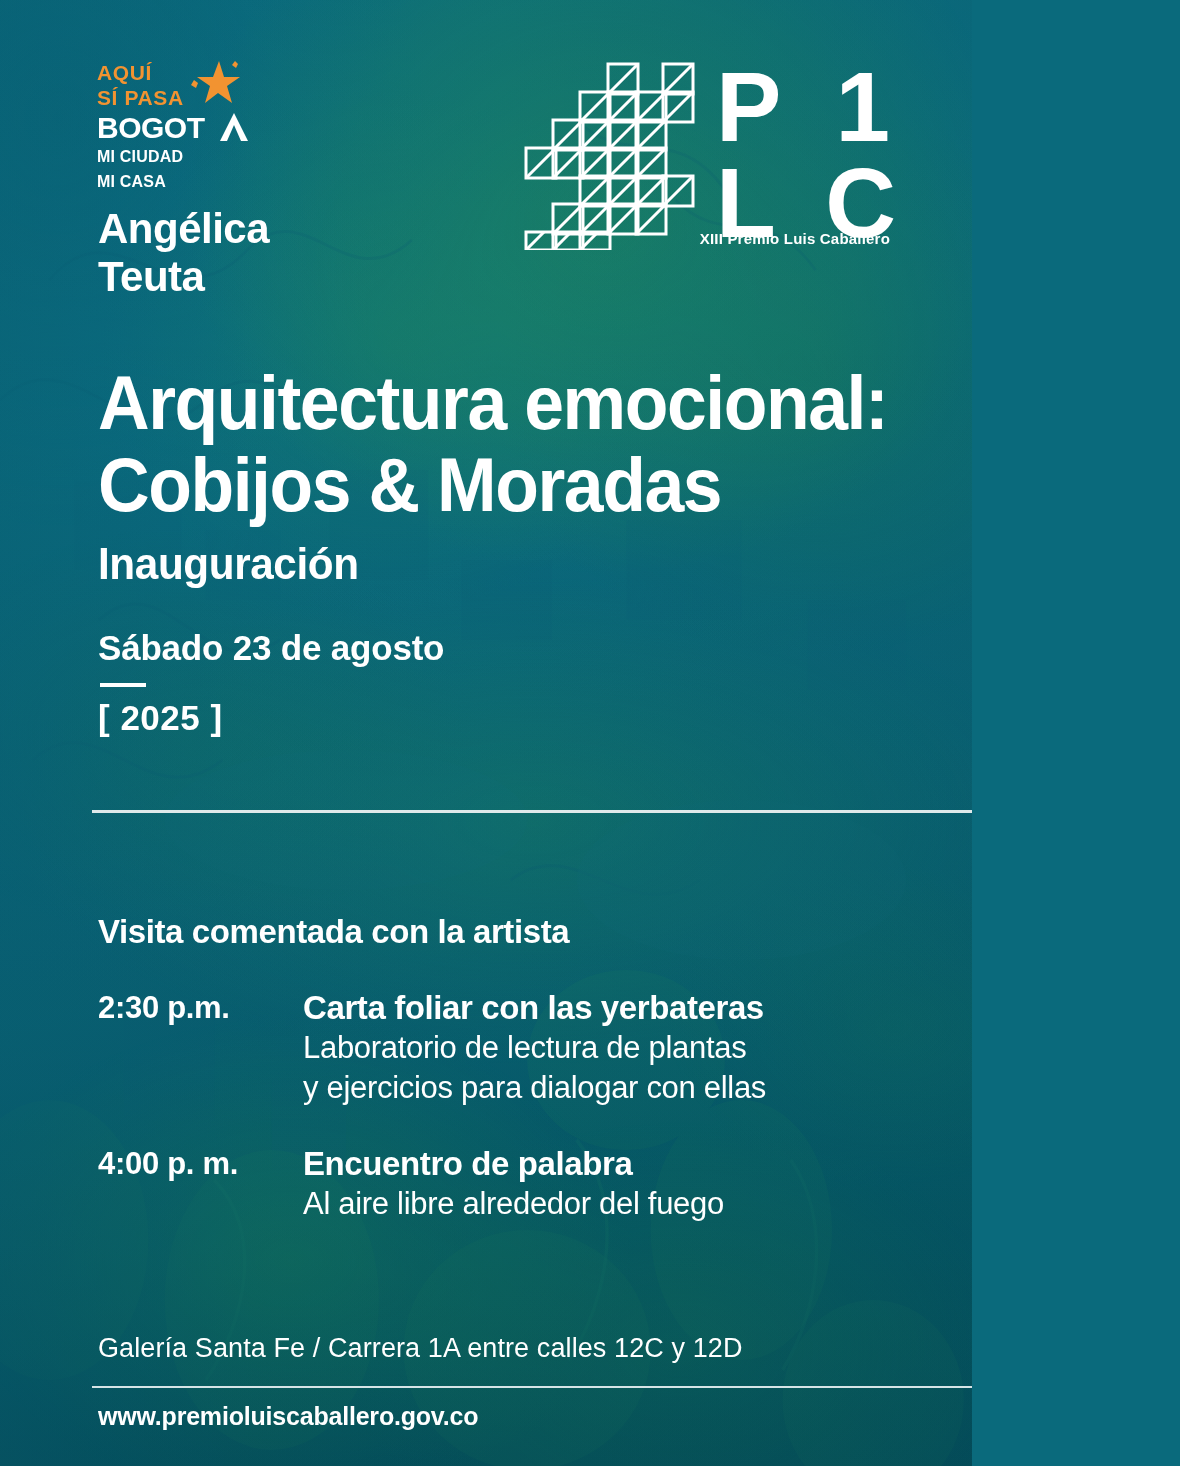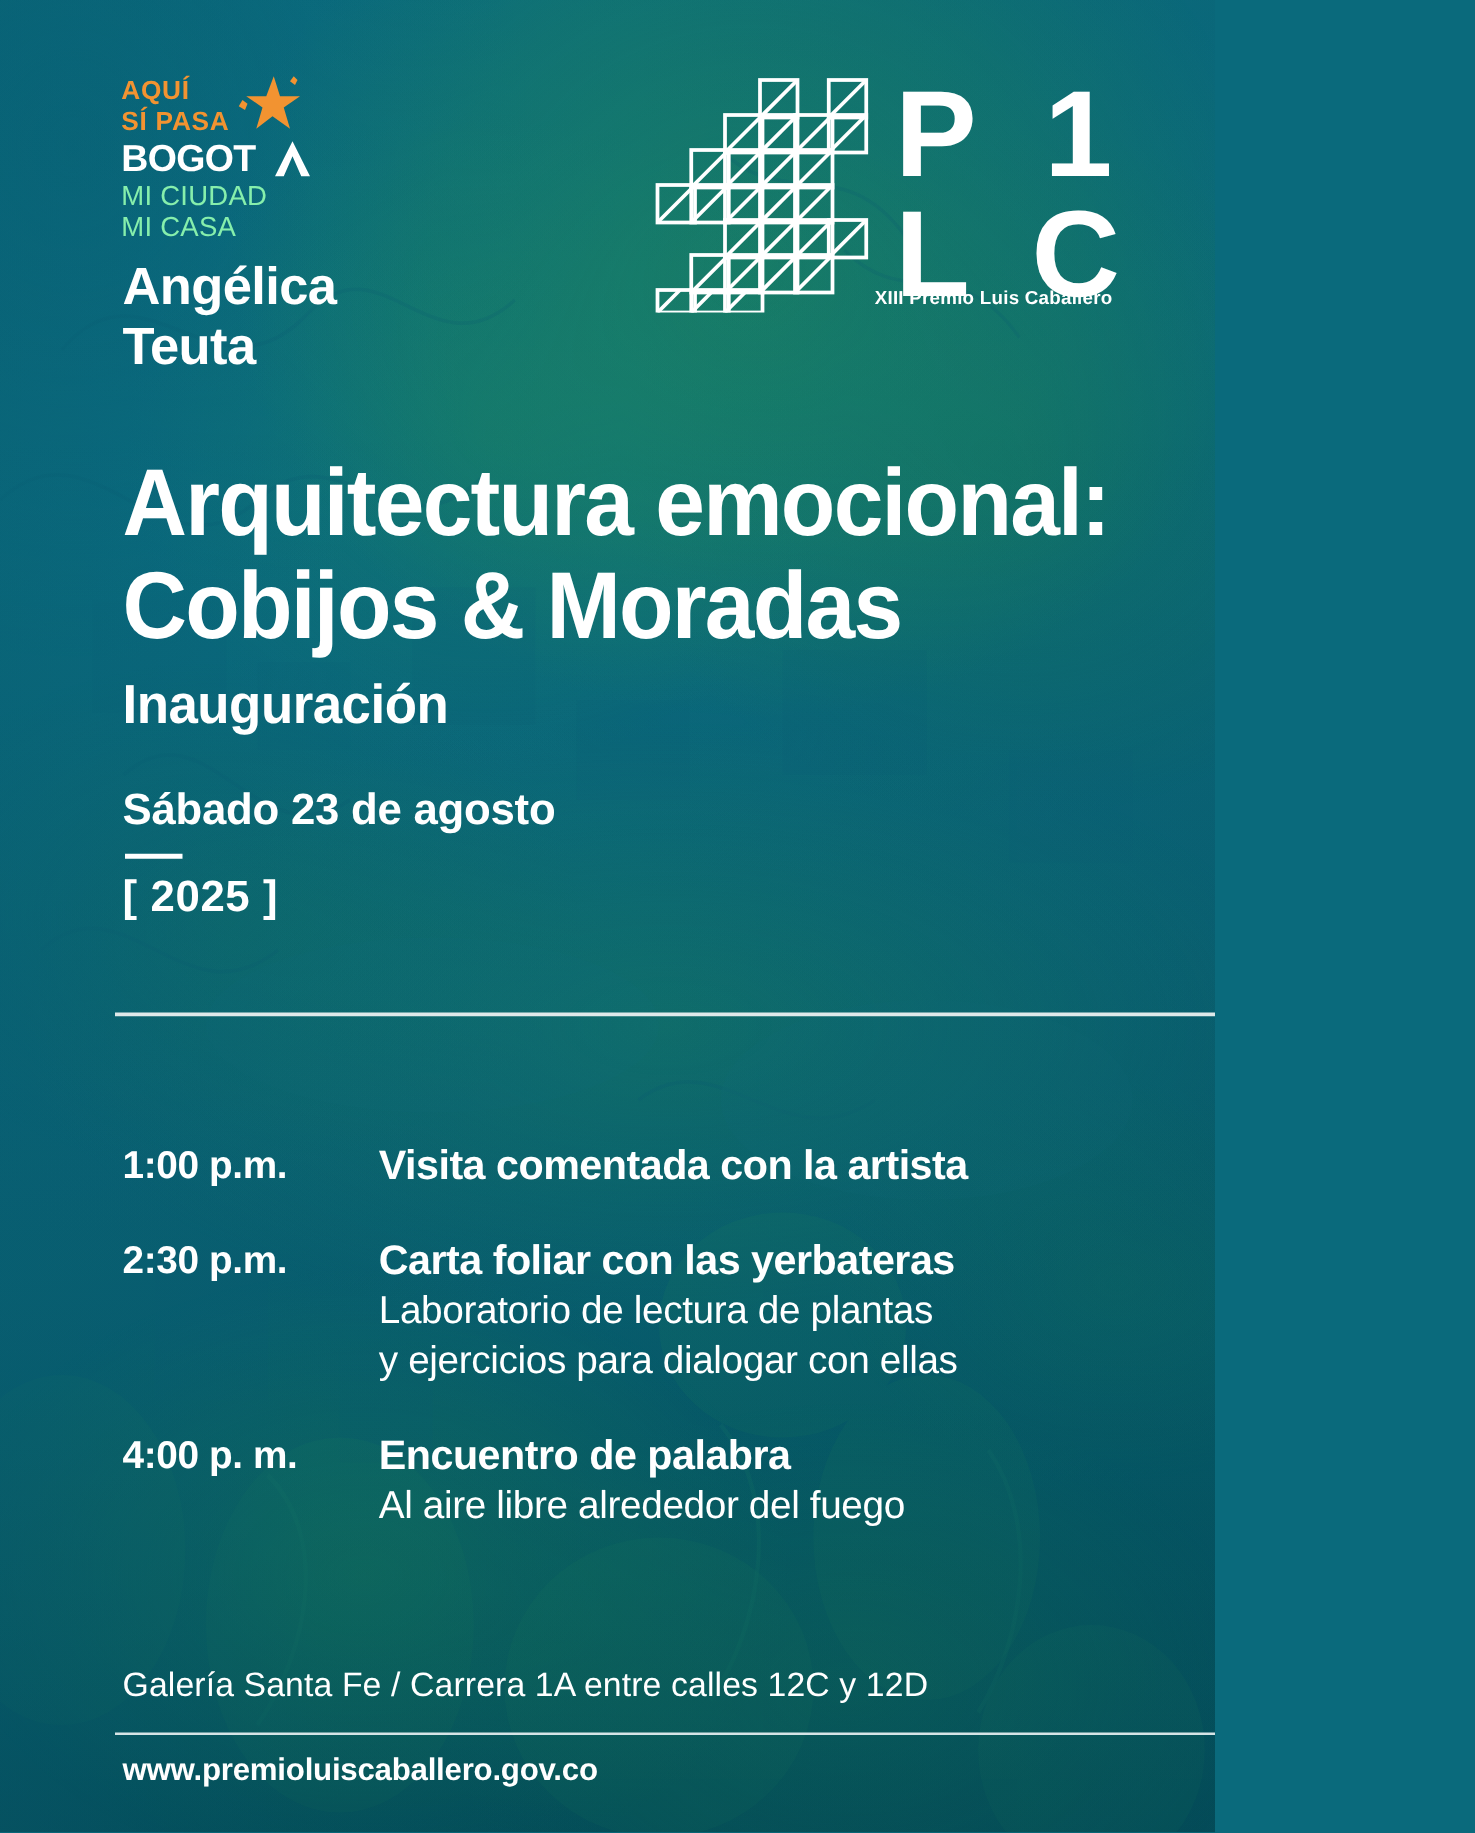--- a/index.html
+++ b/index.html
@@ -105,25 +105,25 @@
     gap: 16px;
   }
   .bl-bogota .accent-a {
     position: relative;
     display: inline-block;
     width: 30px;
     height: 30px;
     margin-left: -2px;
   }
   .bl-sub {
-    font-weight: normal;
-    font-size: 22px;
+    font-weight: bold;
+    font-size: 16px;
     line-height: 25px;
     letter-spacing: .2px;
-    color: #86efac;
+    color: #ffffff;
   }
 
   
   .plc-logo {
     position: absolute;
     right: 82px;
     top: 58px;
     width: 370px;
     height: 200px;
   }
@@ -534,21 +534,20 @@
     <div class="date-block">
       <div class="date-line">Sábado 23 de agosto</div>
       <div class="date-rule"></div>
       <div class="year">[ 2025 ]</div>
     </div>
 
     <div class="divider-main"></div>
 
     <div class="schedule">
       <div class="sched-row">
-        <div class="sched-time">1:00 p.m.</div>
         <div class="sched-body">
           <div class="sched-head">Visita comentada con la artista</div>
         </div>
       </div>
 
       <div class="sched-row">
         <div class="sched-time">2:30 p.m.</div>
         <div class="sched-body">
           <div class="sched-head">Carta foliar con las yerbateras</div>
           <div class="sched-desc">Laboratorio de lectura de plantas</div>

